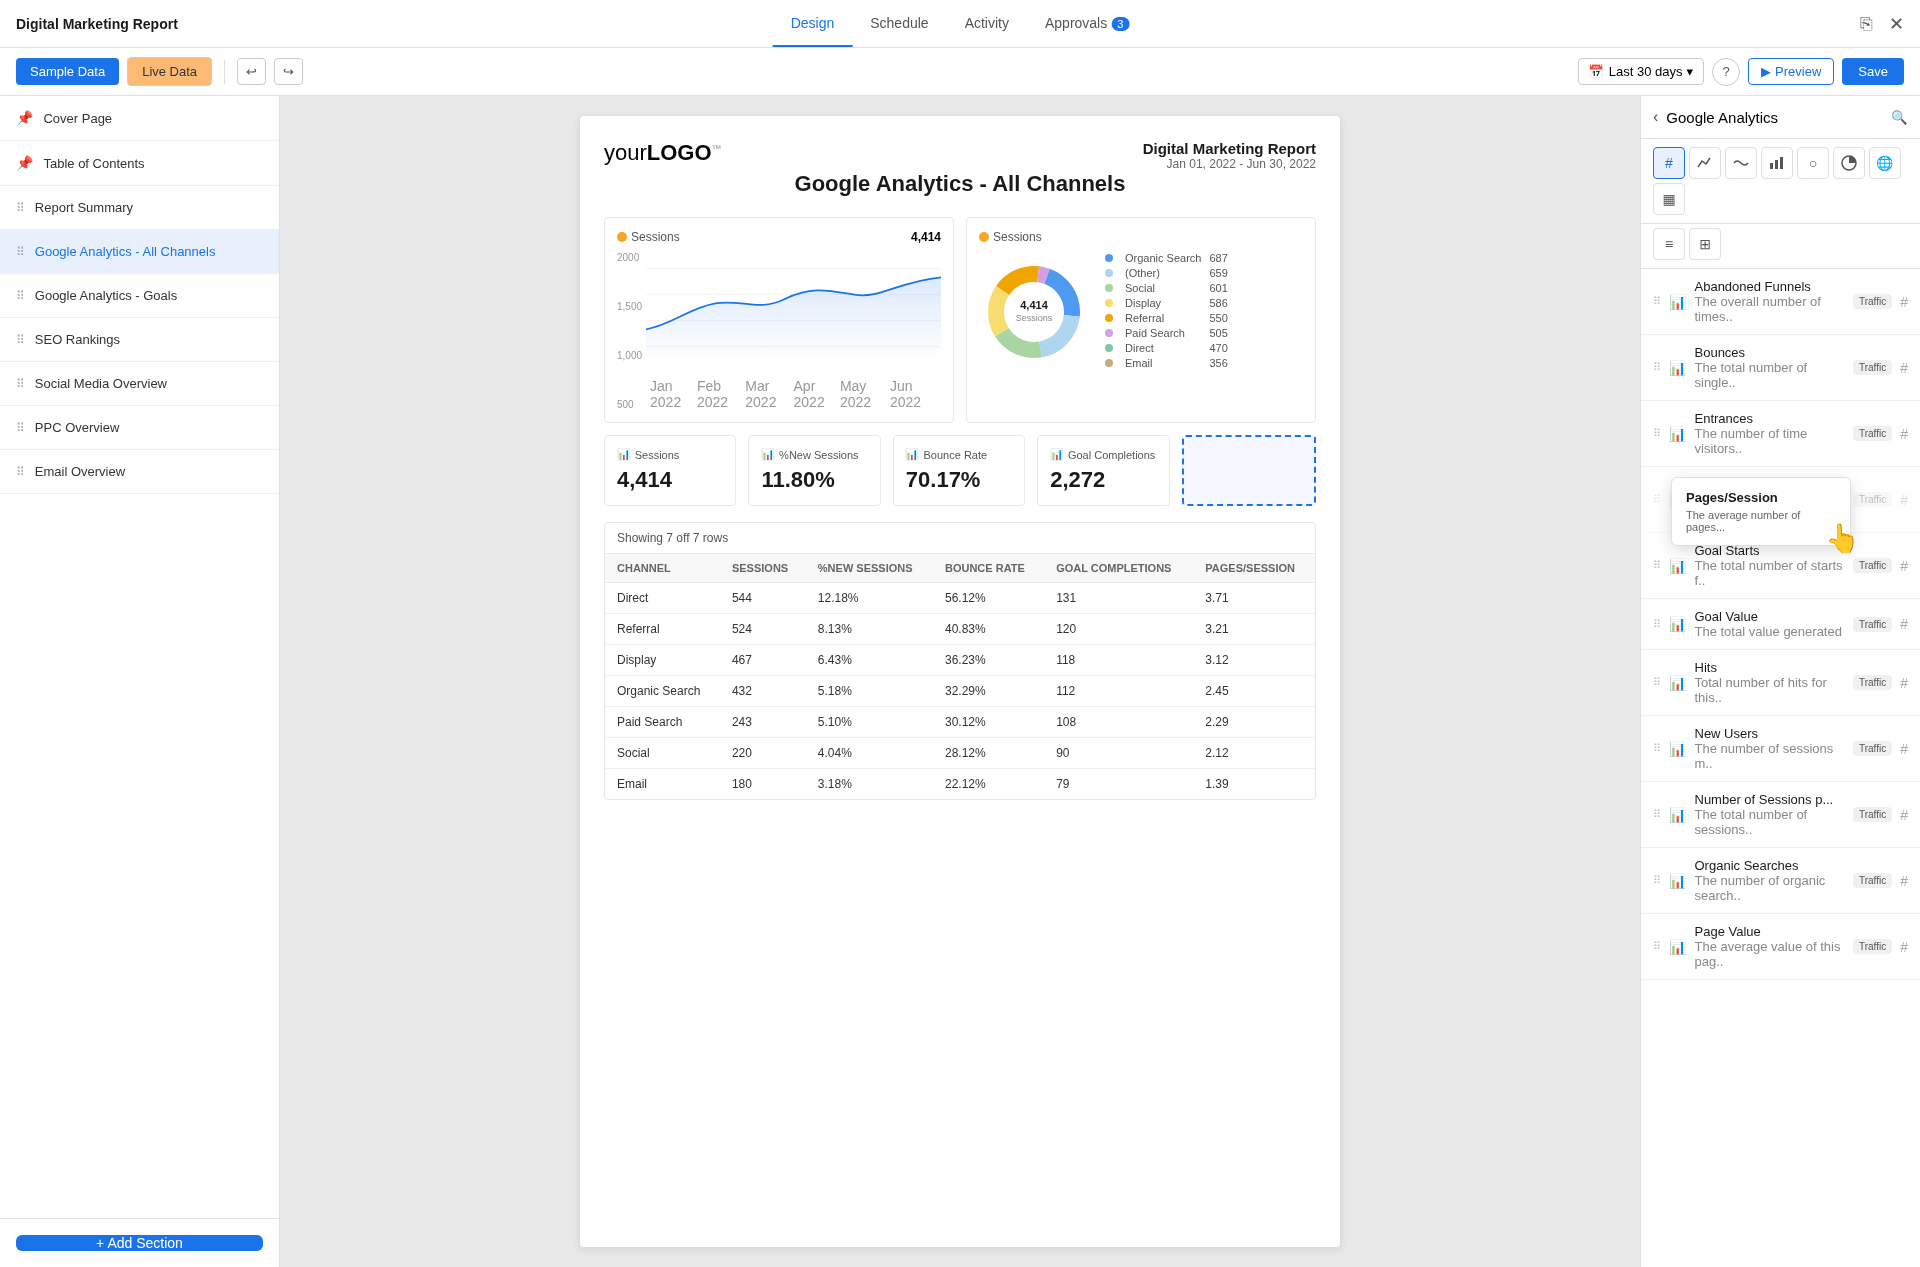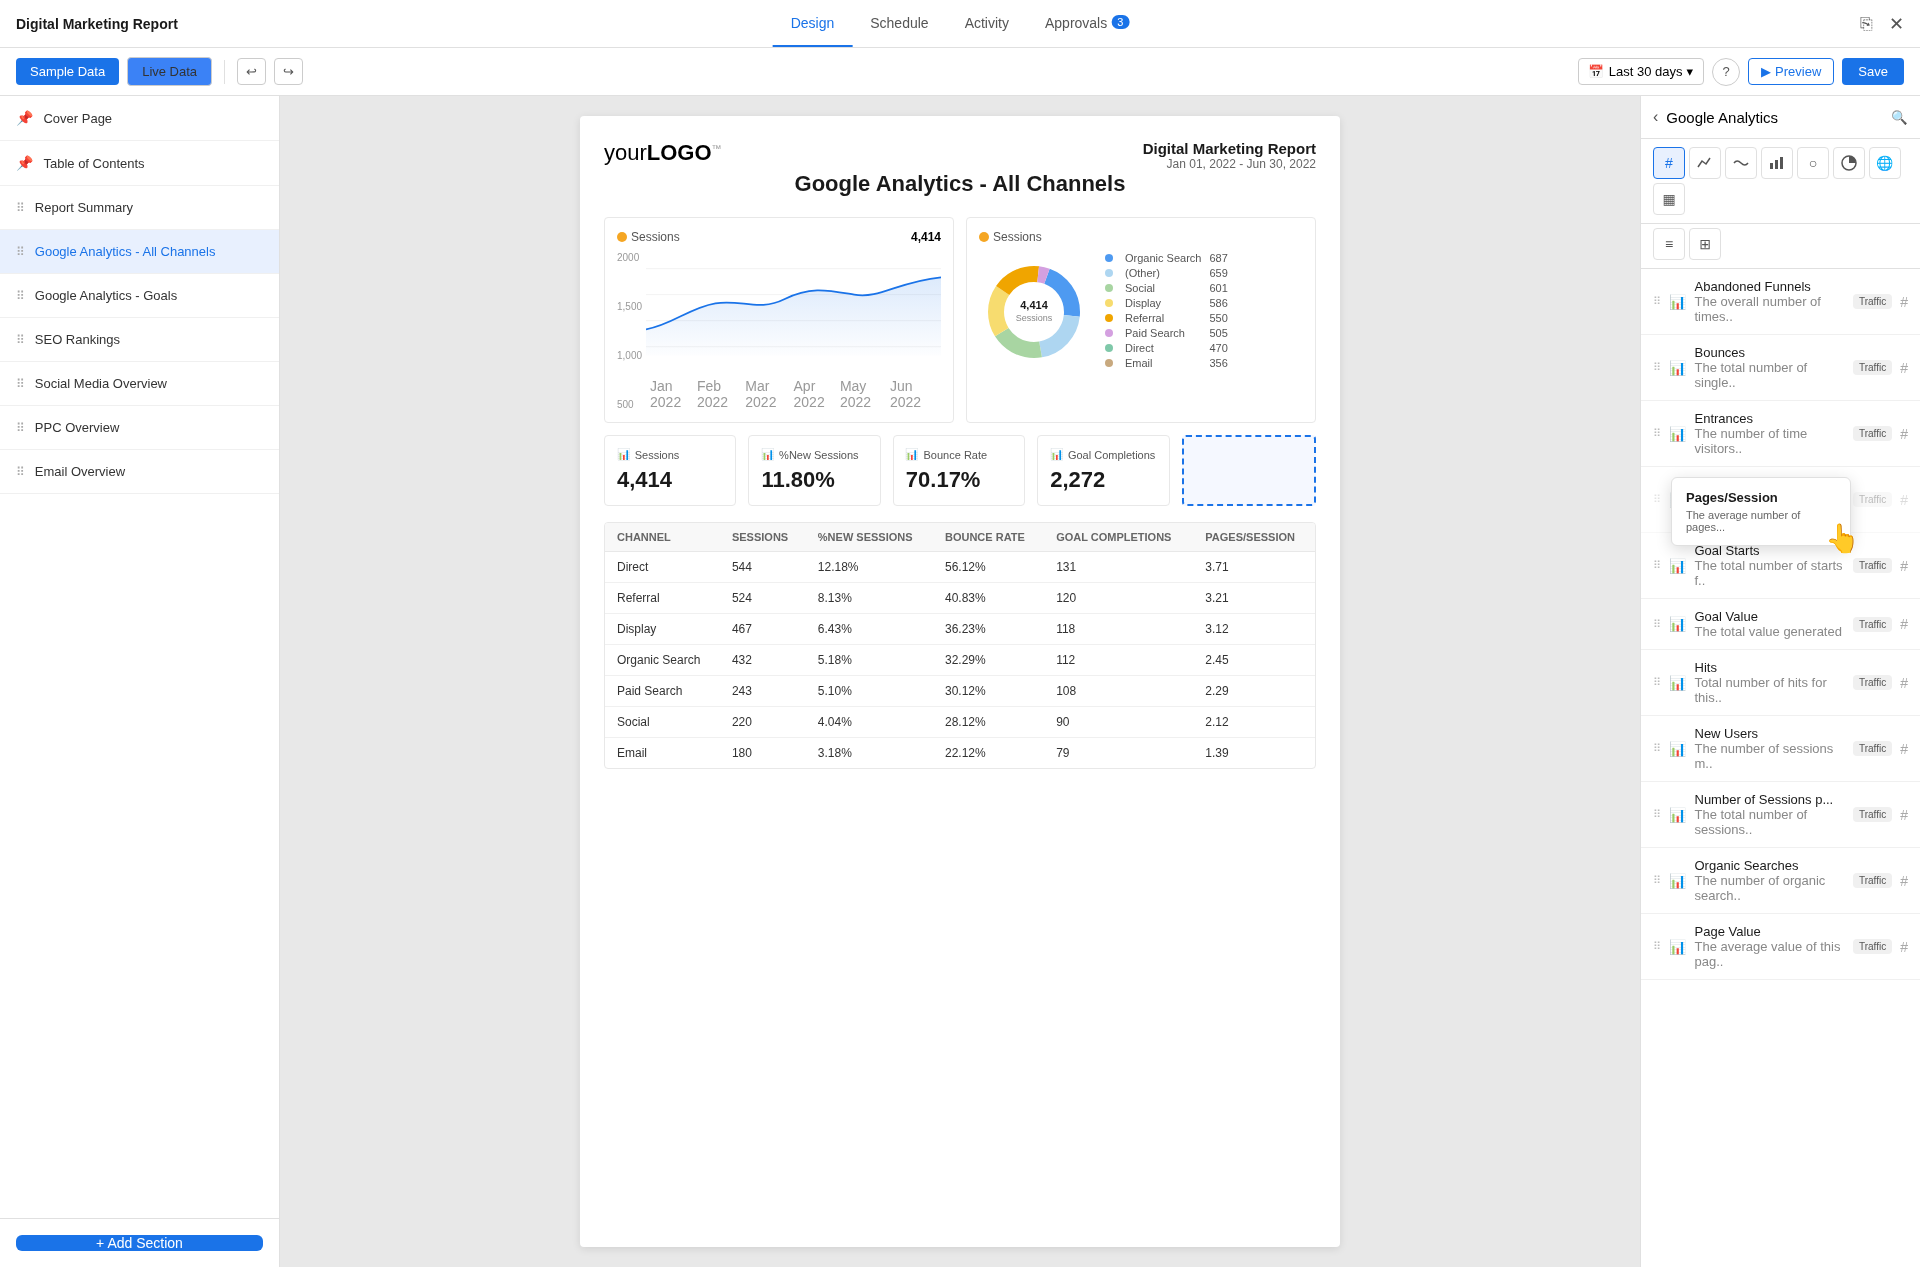--- a/index.html
+++ b/index.html
@@ -22,21 +22,21 @@
     .icon-btn { background: none; border: none; cursor: pointer; color: #555; font-size: 16px; padding: 4px; }
     .close-btn { background: none; border: none; cursor: pointer; color: #555; font-size: 18px; }
 
     
     .toolbar {
       display: flex; align-items: center; background: #fff;
       border-bottom: 1px solid #e0e0e0; padding: 8px 16px; gap: 8px;
       height: 48px;
     }
     .btn-sample { background: #1a73e8; color: #fff; border: none; border-radius: 4px; padding: 6px 14px; font-size: 13px; font-weight: 500; cursor: pointer; }
-    .btn-live { background: #3b82f6; color: #333; border: 1px solid #ccc; border-radius: 4px; padding: 6px 14px; font-size: 13px; cursor: pointer; }
+    .btn-live { background: #fdba74; color: #333; border: 1px solid #ccc; border-radius: 4px; padding: 6px 14px; font-size: 13px; cursor: pointer; }
     .toolbar-sep { width: 1px; height: 24px; background: #e0e0e0; margin: 0 4px; }
     .toolbar-icon-btn { background: none; border: 1px solid #ccc; border-radius: 4px; padding: 5px 8px; cursor: pointer; color: #555; font-size: 13px; }
     .toolbar-right { margin-left: auto; display: flex; align-items: center; gap: 8px; }
     .btn-last30 { background: #fff; border: 1px solid #ccc; border-radius: 4px; padding: 5px 10px; font-size: 13px; cursor: pointer; display: flex; align-items: center; gap: 4px; }
     .btn-help { background: none; border: 1px solid #ccc; border-radius: 50%; width: 28px; height: 28px; cursor: pointer; font-size: 13px; color: #555; }
     .btn-preview { background: #fff; border: 1px solid #1a73e8; color: #1a73e8; border-radius: 4px; padding: 5px 12px; font-size: 13px; cursor: pointer; display: flex; align-items: center; gap: 4px; }
     .btn-save { background: #1a73e8; color: #fff; border: none; border-radius: 4px; padding: 6px 16px; font-size: 13px; font-weight: 500; cursor: pointer; }
 
     
     .main-layout { display: flex; height: calc(1267px - 96px); }
@@ -176,21 +176,21 @@
   </style>
 </head>
 <body>
 
 <div class="top-bar">
   <span class="app-title">Digital Marketing Report</span>
   <nav class="top-nav">
     <div class="top-nav-item active">Design</div>
     <div class="top-nav-item">Schedule</div>
     <div class="top-nav-item">Activity</div>
-    <div class="top-nav-item" style="display:flex;align-items:flex-start;gap:4px;">
+    <div class="top-nav-item" style="display:flex;align-items:flex-end;gap:4px;">
       <span>Approvals</span>
       <span style="background:#1a73e8;color:#fff;border-radius:10px;font-size:11px;padding:1px 6px;">3</span>
     </div>
   </nav>
   <div class="top-right-actions">
     <button class="icon-btn">⎘</button>
     <button class="close-btn">✕</button>
   </div>
 </div>
 
@@ -417,20 +417,21 @@
             <span>Goal Completions</span>
           </div>
           <div class="metric-card-value">2,272</div>
         </div>
         <div class="metric-card selected" style="background:#f5f8ff;">
           
         </div>
       </div>
 
       <div class="data-table-container">
+        <div class="table-info">Showing 7 off 7 rows</div>
         <table>
           <thead>
             <tr>
               <th>CHANNEL</th>
               <th>SESSIONS</th>
               <th>%NEW SESSIONS</th>
               <th>BOUNCE RATE</th>
               <th>GOAL COMPLETIONS</th>
               <th>PAGES/SESSION</th>
             </tr>

